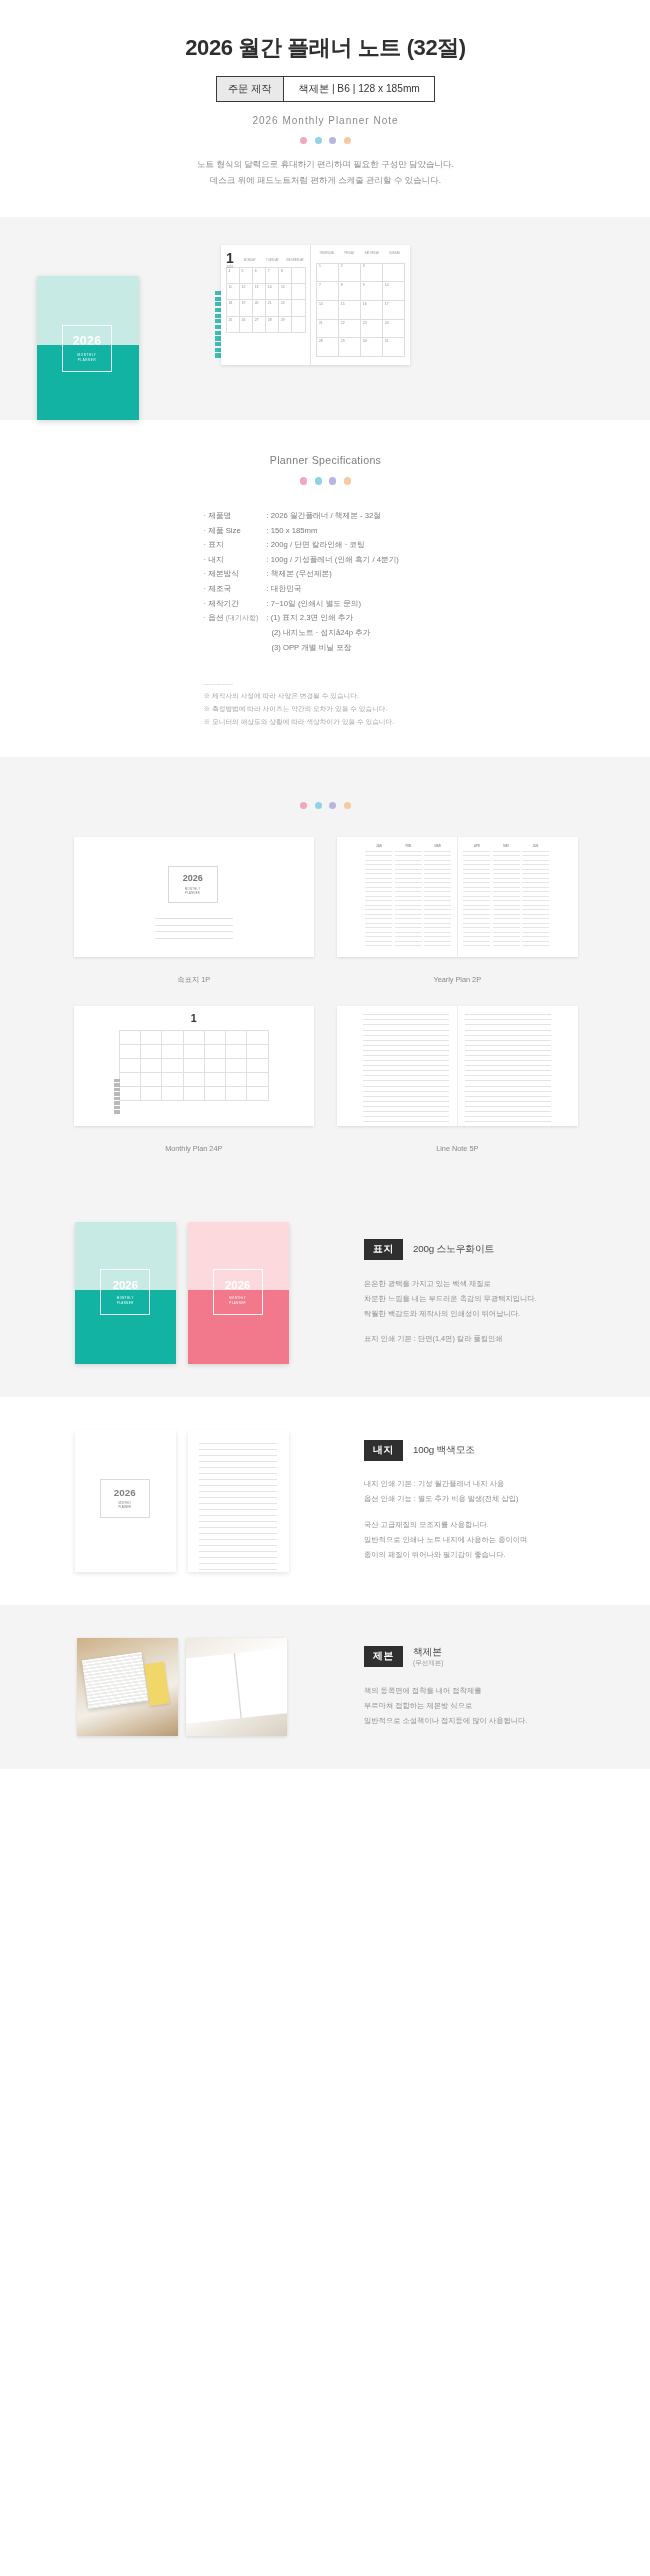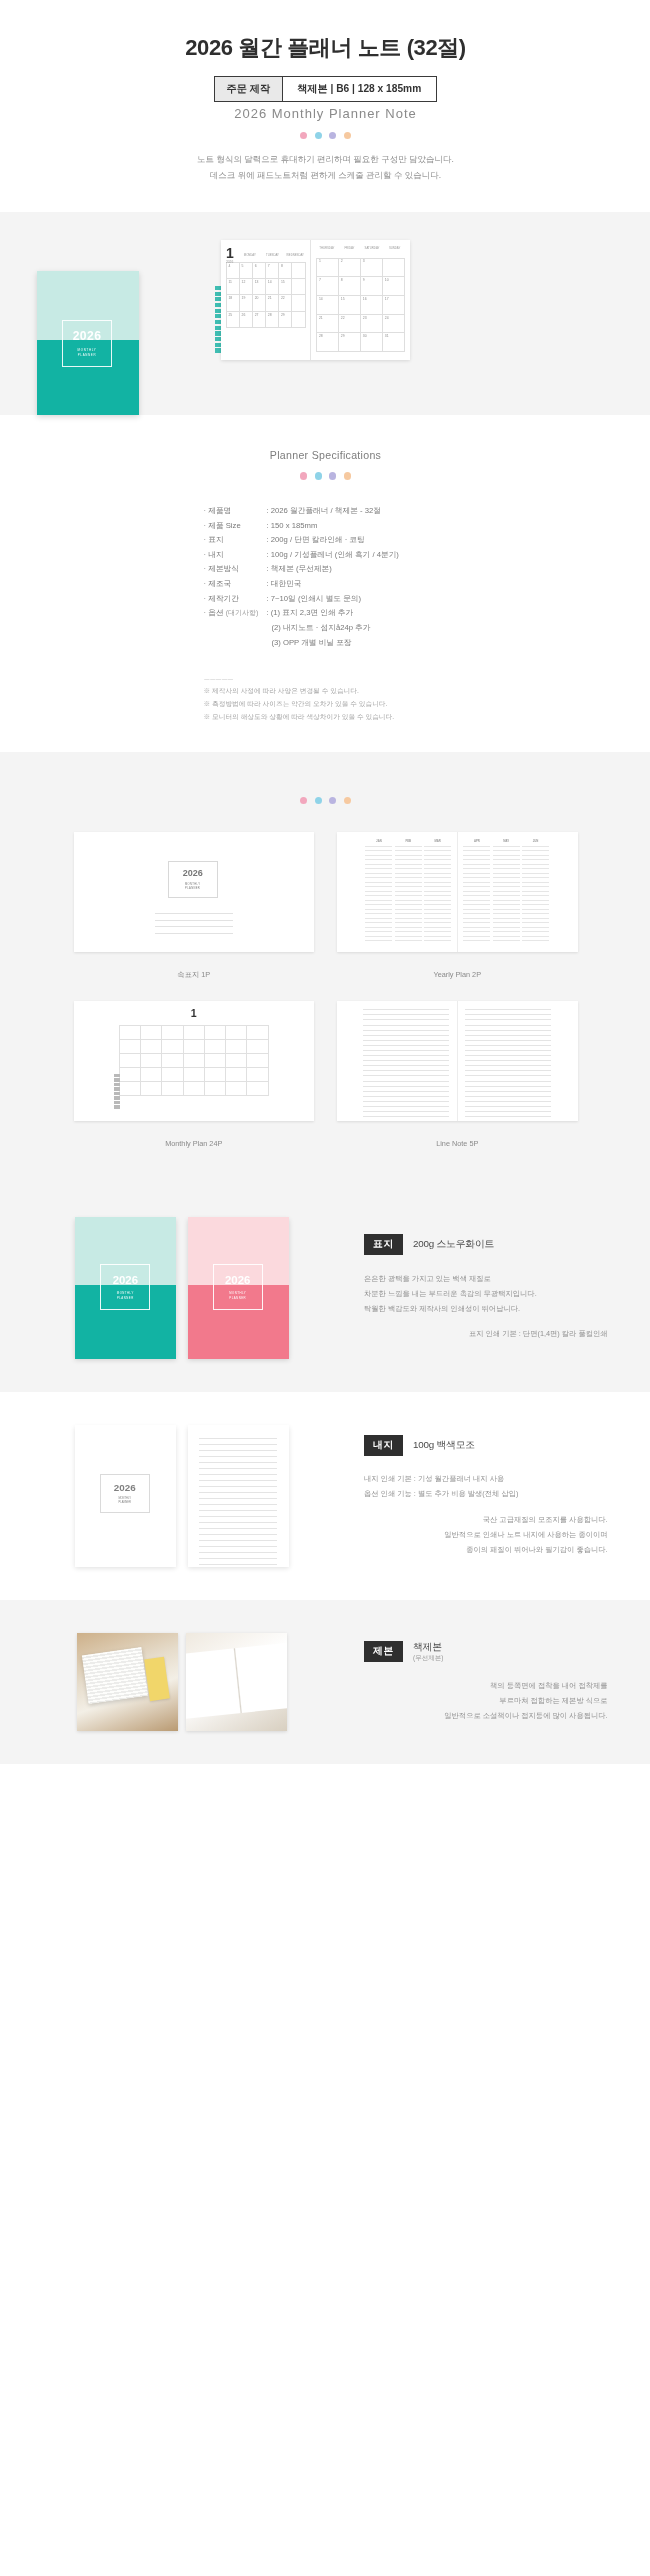--- a/index.html
+++ b/index.html
@@ -21,36 +21,36 @@
     font-size: 22px;
     font-weight: bold;
     letter-spacing: -0.4px;
     color: #2f2f2f;
   }
   .tag-row {
     margin: 13px auto 0;
     display: inline-flex;
     border: 0.8px solid #3a3a3a;
     font-size: 10.2px;
-    font-weight: bold;
+    font-weight: normal;
   }
   .tag-left {
     background: #e9e9e9;
     color: #333;
     padding: 4.9px 11.4px;
     border-right: 0.8px solid #3a3a3a;
   }
   .tag-right {
     background: #ffffff;
     color: #333;
     padding: 4.9px 14.6px;
   }
   .sub-en {
-    margin-top: 4px;
-    font-size: 13px;
+    margin-top: 13px;
+    font-size: 10px;
     color: #8a8a8a;
     letter-spacing: 1px;
   }
   .dots {
     margin: 11.4px auto 0;
     display: flex;
     justify-content: center;
     gap: 7.3px;
   }
   .dots i {
@@ -266,21 +266,21 @@
     vertical-align: middle;
   }
   .badge-row { display:flex; align-items:center; gap: 9.8px; }
   .badge-sub { font-size: 9.8px; color: #4a4a4a; letter-spacing: -0.2px; }
   .badge-sub small { display:block; font-size: 6.5px; color:#9a9a9a; letter-spacing:0; }
   .feat-body {
     margin-top: 16.3px;
     font-size: 7.3px; color: #909090; line-height: 2.05;
   }
   .feat-body p { margin-bottom: 10.6px; }
-  .feat-body p:last-child { margin-bottom: 0; text-align: right; }
+  .feat-body p:last-child { margin-bottom: 0; }
 
   .cov {
     width: 101px; height: 142px; box-shadow: 0 1.6px 4.9px rgba(0,0,0,0.14);
     position: relative; overflow: hidden;
   }
   .cov .t { height: 48%; }
   .cov .b { height: 52%; }
   .cov .bx {
     position:absolute; left: 25px; top: 47px; width: 50px; height: 46px;
     border: 0.8px solid rgba(255,255,255,0.92);

